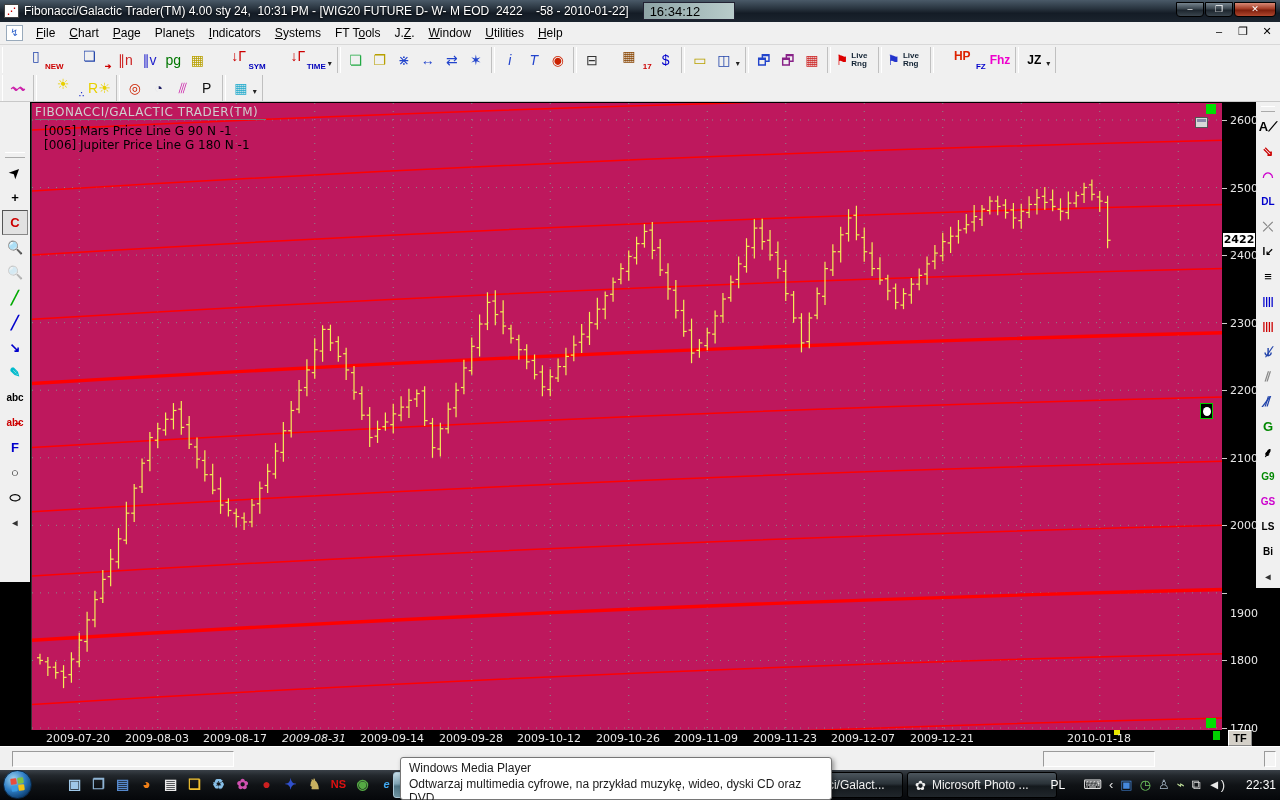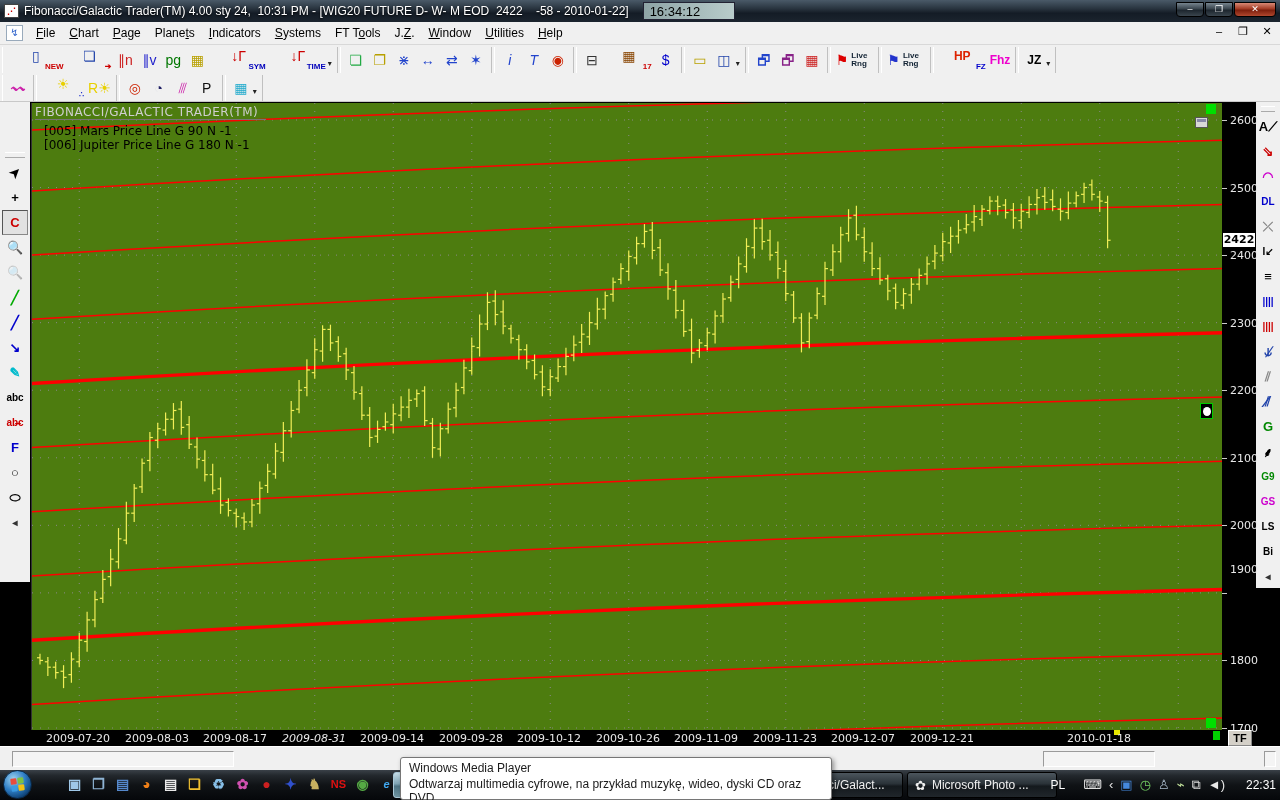--- a/index.html
+++ b/index.html
@@ -50,21 +50,21 @@
   #right-strip { position:absolute; left:1256px; top:102px; width:24px; height:486px; background:#f0f0f0; }
   .strip-handle { height:6px; margin:4px 5px 2px 5px; border-top:1px solid #fff; border-bottom:1px solid #aaa; }
   .strip-btn { width:24px; height:25px; margin:0 auto; display:flex; align-items:center; justify-content:center;
     font-size:13px; font-weight:bold; }
   #left-strip .strip-btn { width:26px; }
   .strip-btn.pressed { border:1px solid #888; border-top-color:#555; border-left-color:#555; background:#e2e2e2; }
   .strip-btn.disabled { opacity:.4; }
   .strip-spacer { height:46px; }
 
   
-  #chart-wrap { position:absolute; left:31px; top:103px; width:1191px; height:627px; background:#4d7c0f;
+  #chart-wrap { position:absolute; left:31px; top:103px; width:1191px; height:627px; background:#be185d;
     border-left:1px solid #333; }
   #chart-svg { position:absolute; left:0; top:0; }
   #chart-watermark { position:absolute; left:3px; top:2px; color:#cfcfcf; font-size:12px;
     font-family:"DejaVu Sans", sans-serif; letter-spacing:.5px; border-bottom:1px solid #777; padding-right:8px;}
   .chart-legend { position:absolute; left:12px; font-size:12px; font-family:"DejaVu Sans", sans-serif; }
   #legend-mars { top:21px; }
   #legend-jupiter { top:35px; }
   .corner-sq { position:absolute; width:10px; height:10px; background:#00e000; }
   #restore-mini { position:absolute; left:1163px; top:14px; width:13px; height:11px; background:#d8d8d8;
     border:1px solid #555; }
@@ -835,21 +835,21 @@
       </div>
   </div>
 
   <div id="price-axis">
     <div id="last-price-box" style="top: 130px;">2422</div>
   <div class="ptick" style="top: 625px;"></div>
       <div class="plabel" style="top: 619px;">1700</div>
       <div class="ptick" style="top: 557px;"></div>
       <div class="plabel" style="top: 551px;">1800</div>
       <div class="ptick" style="top: 490px;"></div>
-      <div class="plabel" style="top: 460px;">1900</div>
+      <div class="plabel" style="top: 504px;">1900</div>
       <div class="ptick" style="top: 422px;"></div>
       <div class="plabel" style="top: 416px;">2000</div>
       <div class="ptick" style="top: 355px;"></div>
       <div class="plabel" style="top: 349px;">2100</div>
       <div class="ptick" style="top: 287px;"></div>
       <div class="plabel" style="top: 281px;">2200</div>
       <div class="ptick" style="top: 220px;"></div>
       <div class="plabel" style="top: 214px;">2300</div>
       <div class="ptick" style="top: 152px;"></div>
       <div class="plabel" style="top: 146px;">2400</div>

